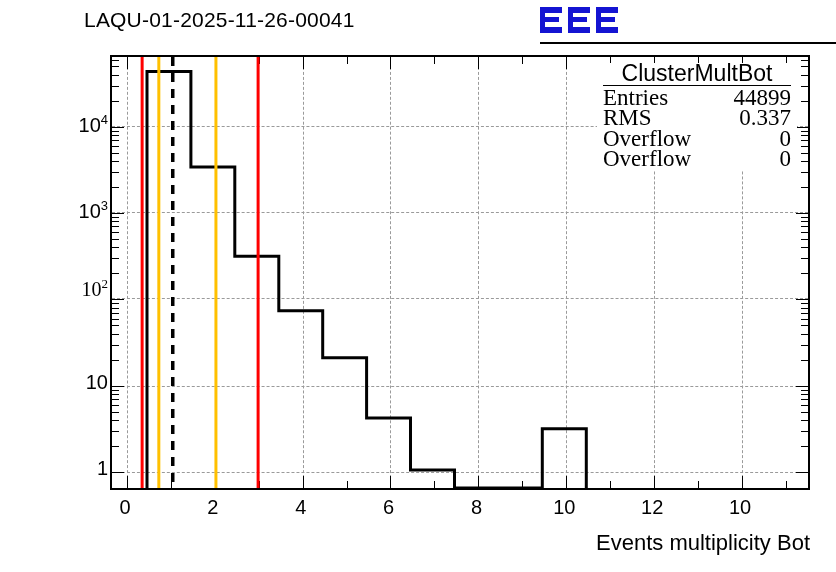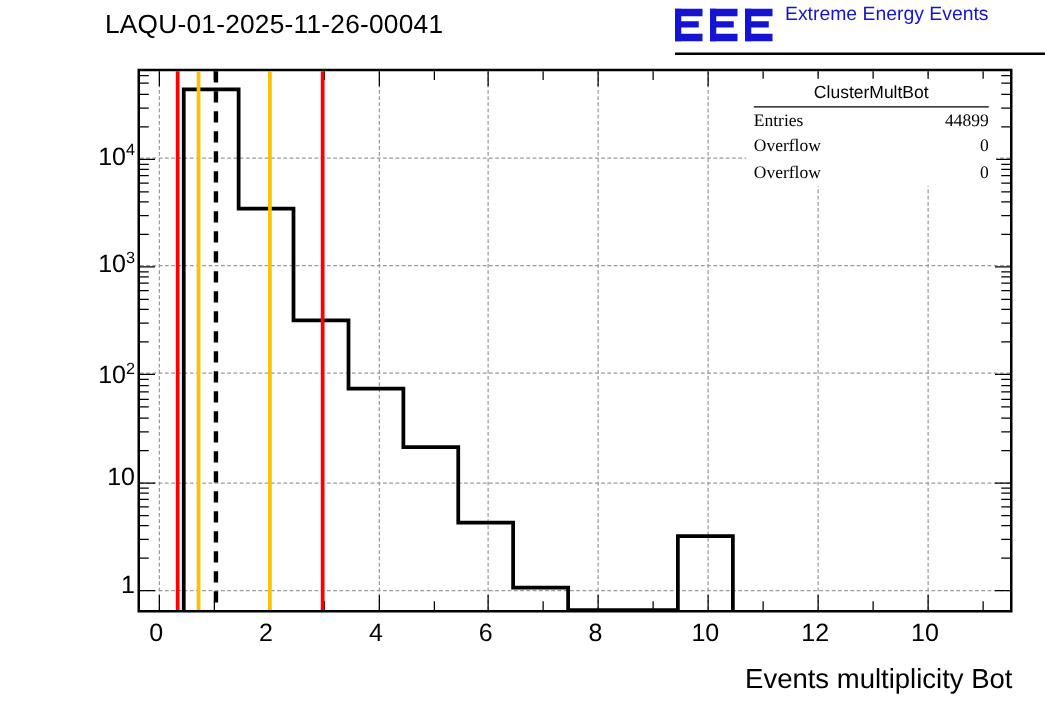--- a/index.html
+++ b/index.html
@@ -35,21 +35,21 @@
   .ytick.right{right:0;left:auto;}
 
   
   .xlabel{position:absolute;top:496px;font-size:20px;text-align:center;width:60px;}
   .ylabel{position:absolute;font-size:20px;text-align:right;width:60px;}
   .ylabel sup{font-size:13px;vertical-align:super;}
   #x-axis-title{position:absolute;right:26px;top:530px;font-size:22px;white-space:nowrap;}
 
   
   #stats-box{position:absolute;left:597px;top:63px;width:200px;
-             font-size:14px;line-height:20.5px;background:#fff;}
+             font-size:23px;line-height:20.5px;background:#fff;}
   #stats-title{text-align:center;border-bottom:1.5px solid #000;padding-bottom:1px;
                margin:0 6px 2px 6px;}
   #stats-box .srow{display:flex;justify-content:space-between;padding:0 6px;font-family:Liberation Serif, serif;}
 
   
   #hist-svg{position:absolute;left:110px;top:55px;}
   #marker-svg{position:absolute;left:110px;top:55px;}
 </style>
 </head>
 <body>
@@ -67,21 +67,20 @@
       <rect x="28" y="12" width="19" height="5"></rect>
       <rect x="28" y="22" width="22" height="6"></rect>
       <rect x="28" y="2" width="5" height="26"></rect>
       <rect x="56" y="2" width="22" height="6"></rect>
       <rect x="56" y="12" width="19" height="5"></rect>
       <rect x="56" y="22" width="22" height="6"></rect>
       <rect x="56" y="2" width="5" height="26"></rect>
     </g>
   </svg>
   <div class="eee-text">
-    <div>Extreme Energy Events</div>
   </div>
 </div>
 <div id="logo-rule"></div>
 
 <div id="frame">
 
   <div class="gridline-v" style="left:15px"></div>
   <div class="gridline-v" style="left:103px"></div>
   <div class="gridline-v" style="left:191px"></div>
   <div class="gridline-v" style="left:278px"></div>
@@ -235,34 +234,38 @@
     <div class="xlabel" style="left: 270.72px;">4</div>
     <div class="xlabel" style="left: 358.58px;">6</div>
     <div class="xlabel" style="left: 446.44px;">8</div>
     <div class="xlabel" style="left: 534.3px;">10</div>
     <div class="xlabel" style="left: 622.16px;">12</div>
     <div class="xlabel" style="left: 710.02px;">10</div>
   </div>
 <div id="ylabel-host">
     <div class="ylabel" style="left: 48px; top: 457px;">1</div>
     <div class="ylabel" style="left: 48px; top: 370.7px;">10</div>
-    <div class="ylabel" style="left: 48px; top: 287px;">10<sup>2</sup></div>
+    <div class="ylabel" style="left: 48px; top: 276px; font-family: Liberation Serif, serif;">10<sup>2</sup></div>
     <div class="ylabel" style="left: 48px; top: 198.1px;">10<sup>3</sup></div>
     <div class="ylabel" style="left: 48px; top: 111.8px;">10<sup>4</sup></div>
   </div>
 
 <div id="x-axis-title">Events multiplicity Bot</div>
 
 <div id="stats-box">
   <div id="stats-title">ClusterMultBot</div>
   <div class="srow">
     <span>Entries</span>
     <span>44899</span>
   </div>
   <div class="srow">
+    <span>RMS</span>
+    <span>0.337</span>
+  </div>
+  <div class="srow">
     <span>Overflow</span>
     <span>0</span>
   </div>
   <div class="srow">
     <span>Overflow</span>
     <span>0</span>
   </div>
 </div>
 
 </body></html>

